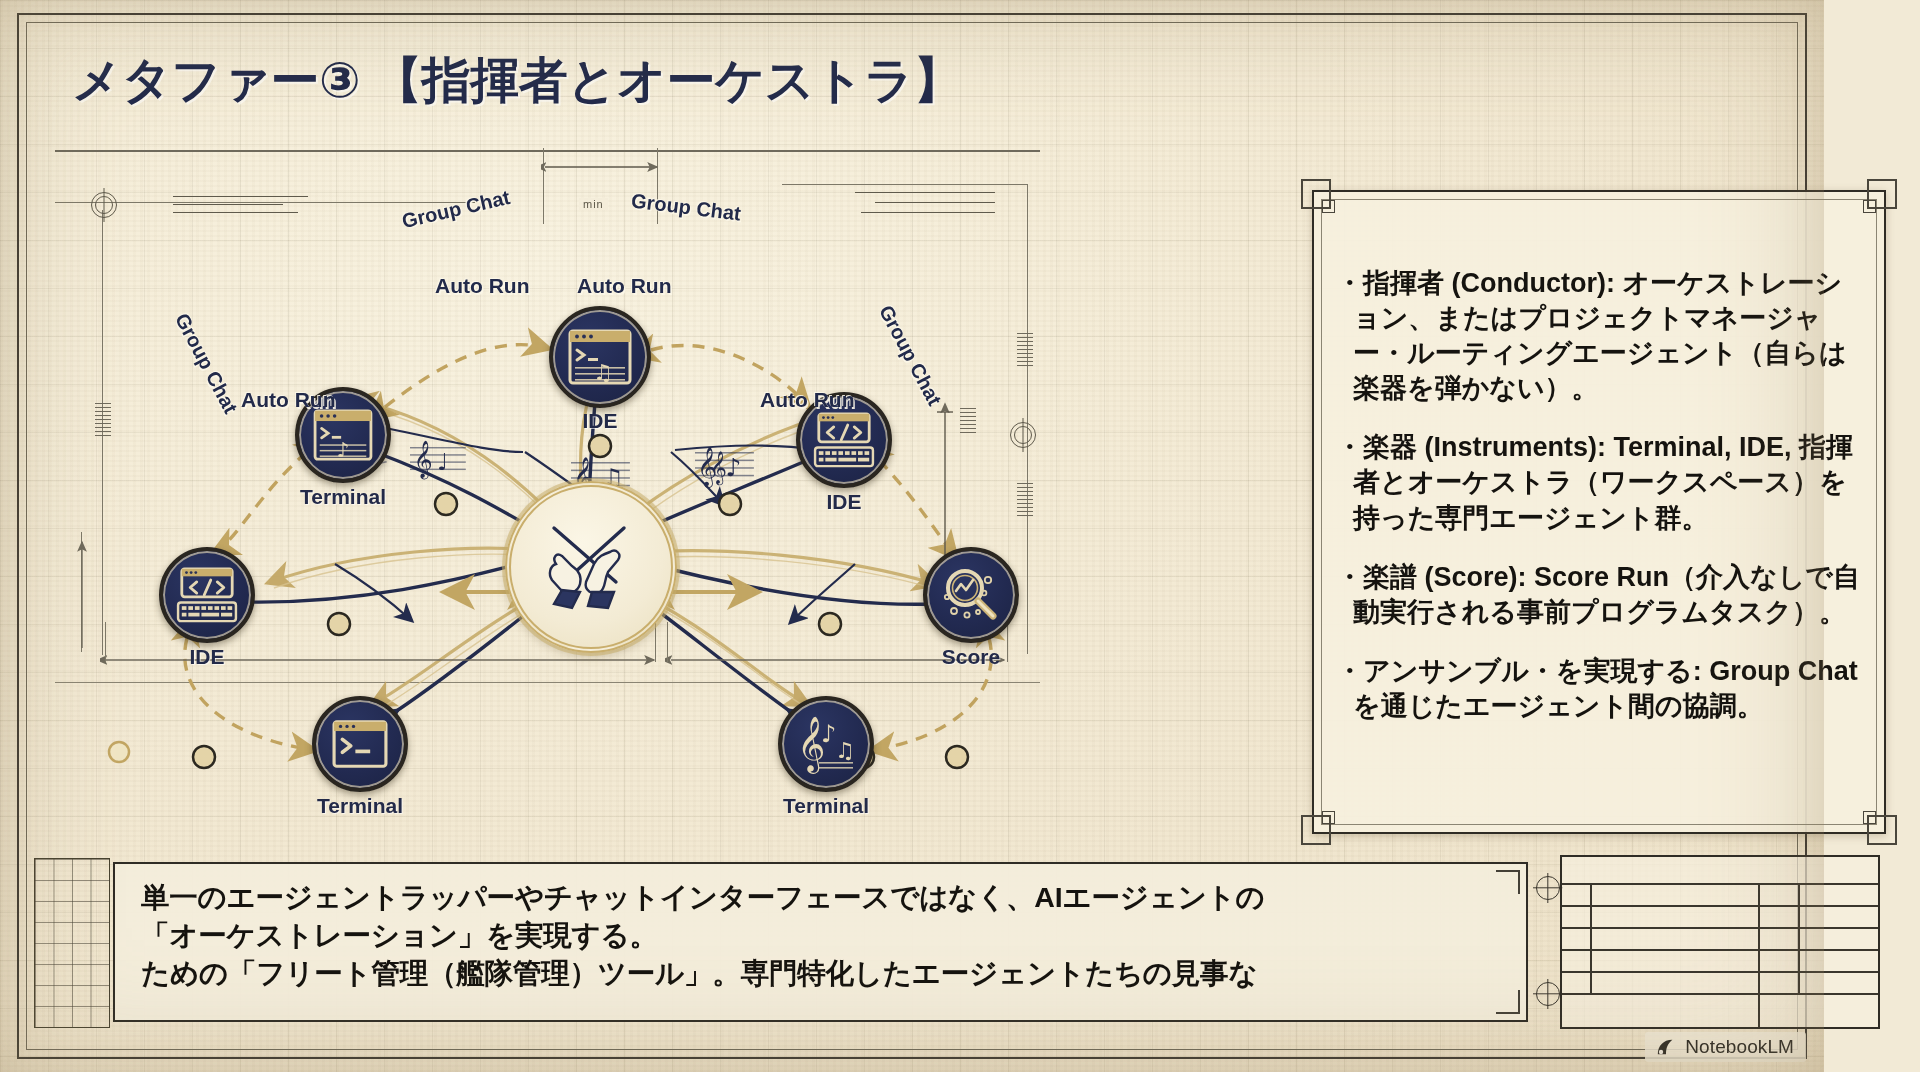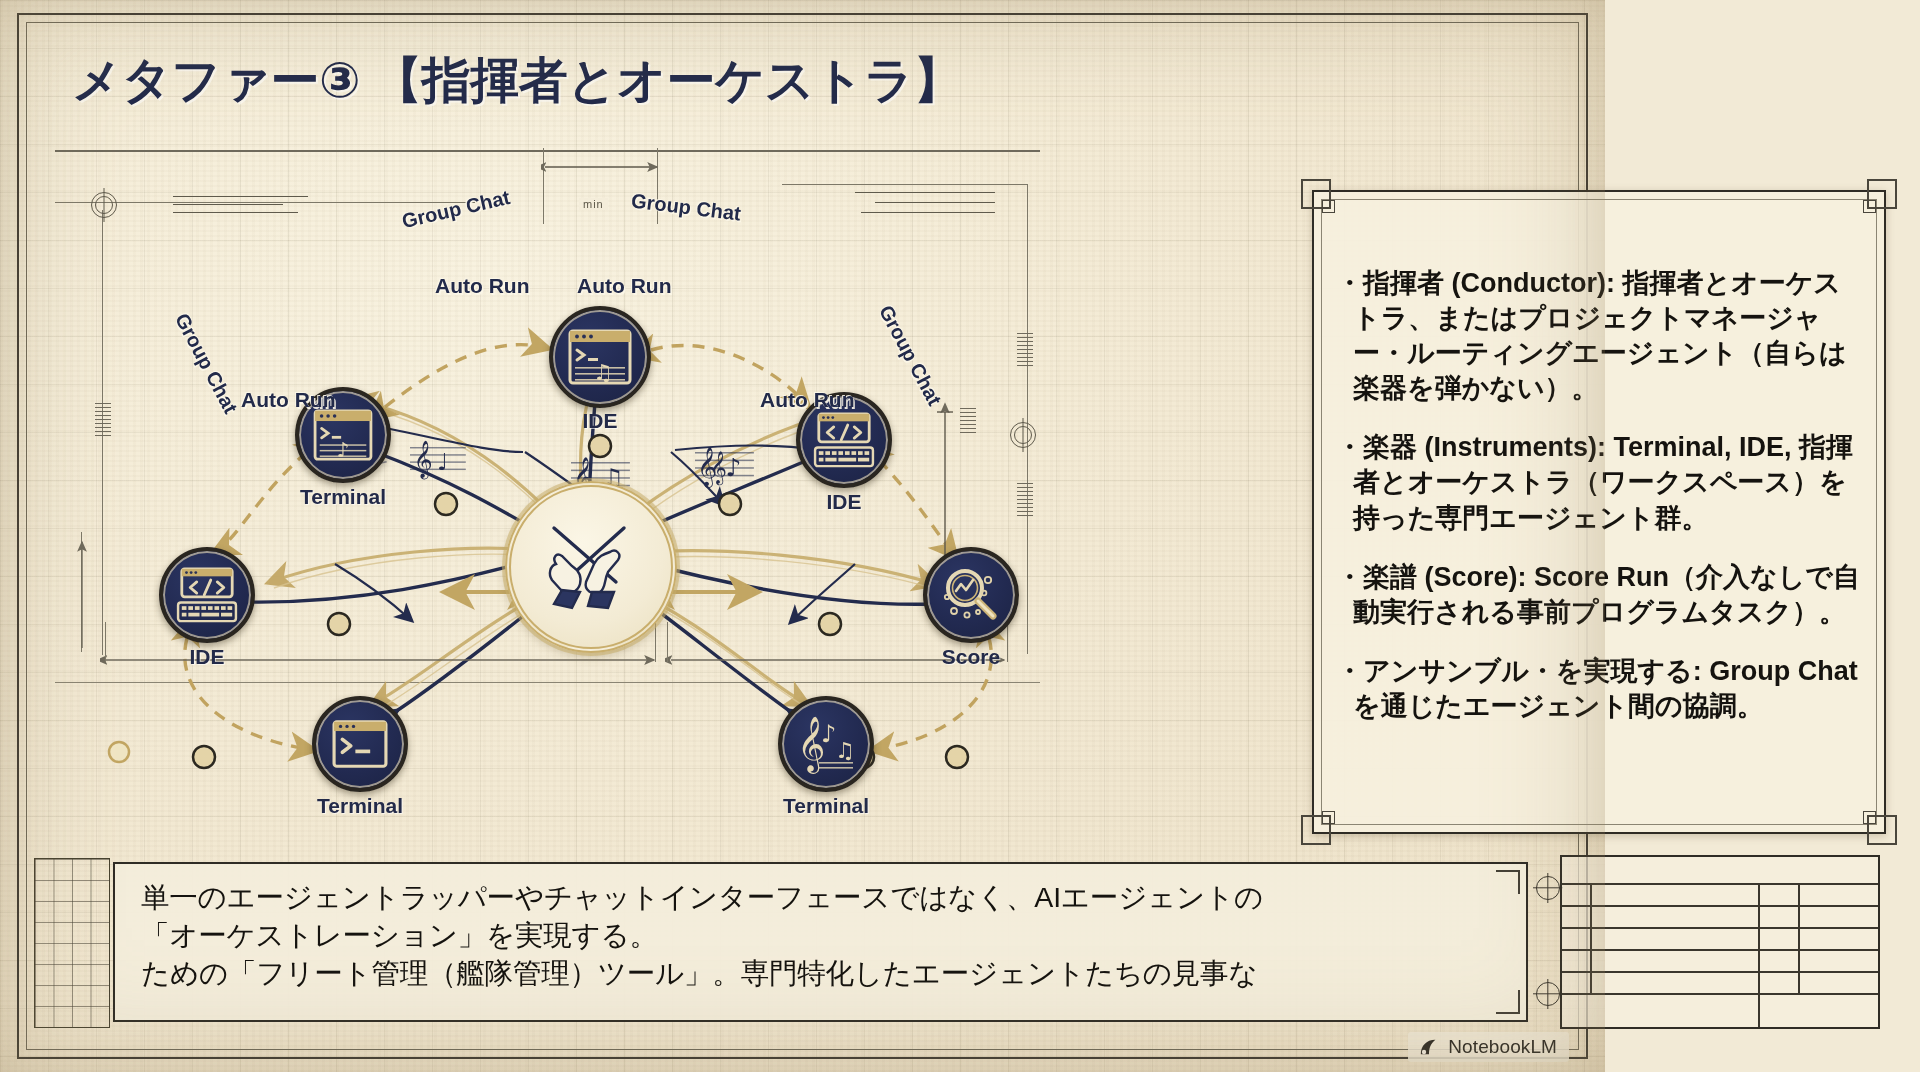--- a/index.html
+++ b/index.html
@@ -3,21 +3,21 @@
 <meta charset="utf-8">
 <title>Metaphor Conductor Blueprint</title>
 <style>
   html,body{margin:0;padding:0;}
   body{
     width:1920px;height:1072px;overflow:hidden;
     font-family:"Liberation Sans","DejaVu Sans",sans-serif;
     background:#f2ead6;
   }
   #page{
-    position:relative;width:1605px;height:1072px;
+    position:relative;width:1824px;height:1072px;
     background:
       linear-gradient(rgba(120,110,85,.10) 1px, transparent 1px) 0 0/48px 48px,
       linear-gradient(90deg, rgba(120,110,85,.10) 1px, transparent 1px) 0 0/48px 48px,
       radial-gradient(ellipse at 30% 25%, #f8f2e0 0%, #f3ead4 45%, #ece0c6 100%);
   }
   
   #grain{
     position:absolute;inset:0;pointer-events:none;
     background:
       repeating-linear-gradient(0deg, rgba(150,135,100,.035) 0 2px, transparent 2px 5px),
@@ -148,21 +148,21 @@
 
   
   #caption{
     position:absolute;left:113px;top:862px;width:1415px;height:160px;
     background:rgba(243,237,219,.95);
     border:2px solid #2f2c25;
     padding:14px 26px 10px 26px;
     box-sizing:border-box;
   }
   #caption p{
-    margin:0;font-size:28.5px;line-height:1.34;font-weight:normal;color:#15130f;
+    margin:0;font-size:28.5px;line-height:1.34;font-weight:bold;color:#15130f;
     letter-spacing:-.2px;
   }
   .cap-corner{position:absolute;width:22px;height:22px;}
   .cap-corner.tr{right:6px;top:6px;border-top:2px solid #444036;border-right:2px solid #444036;}
   .cap-corner.br{right:6px;bottom:6px;border-bottom:2px solid #444036;border-right:2px solid #444036;}
   .globe-mark{
     position:absolute;width:22px;height:22px;border:1.6px solid #3b372e;border-radius:50%;
   }
   .globe-mark::before{
     content:"";position:absolute;left:50%;top:-4px;width:1.4px;height:calc(100% + 8px);
@@ -185,21 +185,21 @@
   
   #title-block{
     position:absolute;left:1560px;top:855px;width:316px;height:170px;
     border:2px solid #2f2c25;background:rgba(246,240,222,.7);
   }
   #title-block .tb-row{position:absolute;left:0;right:0;height:1.6px;background:#3a362d;}
   #title-block .tb-col{position:absolute;top:0;bottom:0;width:1.6px;background:#3a362d;}
 
   
   #watermark{
-    position:absolute;right:36px;bottom:10px;
+    position:absolute;right:18px;bottom:10px;
     display:flex;align-items:center;gap:8px;
     background:rgba(238,232,214,.85);
     padding:4px 12px 4px 10px;border-radius:3px;
   }
   #watermark .wm-text{font-size:19px;color:#2e2b25;letter-spacing:.1px;}
 </style>
 </head>
 <body>
 
 <div id="page">
@@ -574,21 +574,21 @@
 
   <div id="panel">
     <div class="panel-inner"></div>
     <div class="corner-mark cm-tl"></div>
     <div class="corner-mark cm-tr"></div>
     <div class="corner-mark cm-bl"></div>
     <div class="corner-mark cm-br"></div>
 
 
     <div id="panel-body">
-      <div class="bullet">・指揮者 (Conductor): 指揮者とオーケストラ、またはプロジェクトマネージャー・ルーティングエージェント（自らは楽器を弾かない）。</div>
+      <div class="bullet">・指揮者 (Conductor): オーケストレーション、またはプロジェクトマネージャー・ルーティングエージェント（自らは楽器を弾かない）。</div>
       <div class="bullet">・楽器 (Instruments): Terminal, IDE, 指揮者とオーケストラ（ワークスペース）を持った専門エージェント群。</div>
       <div class="bullet">・楽譜 (Score): Score Run（介入なしで自動実行される事前プログラムタスク）。</div>
       <div class="bullet">・アンサンブル・を実現する: Group Chatを通じたエージェント間の協調。</div>
     </div>
   </div>
 
   <div id="hatch-grid"></div>
 
   <div id="caption">
     <p>単一のエージェントラッパーやチャットインターフェースではなく、AIエージェントの</p>

